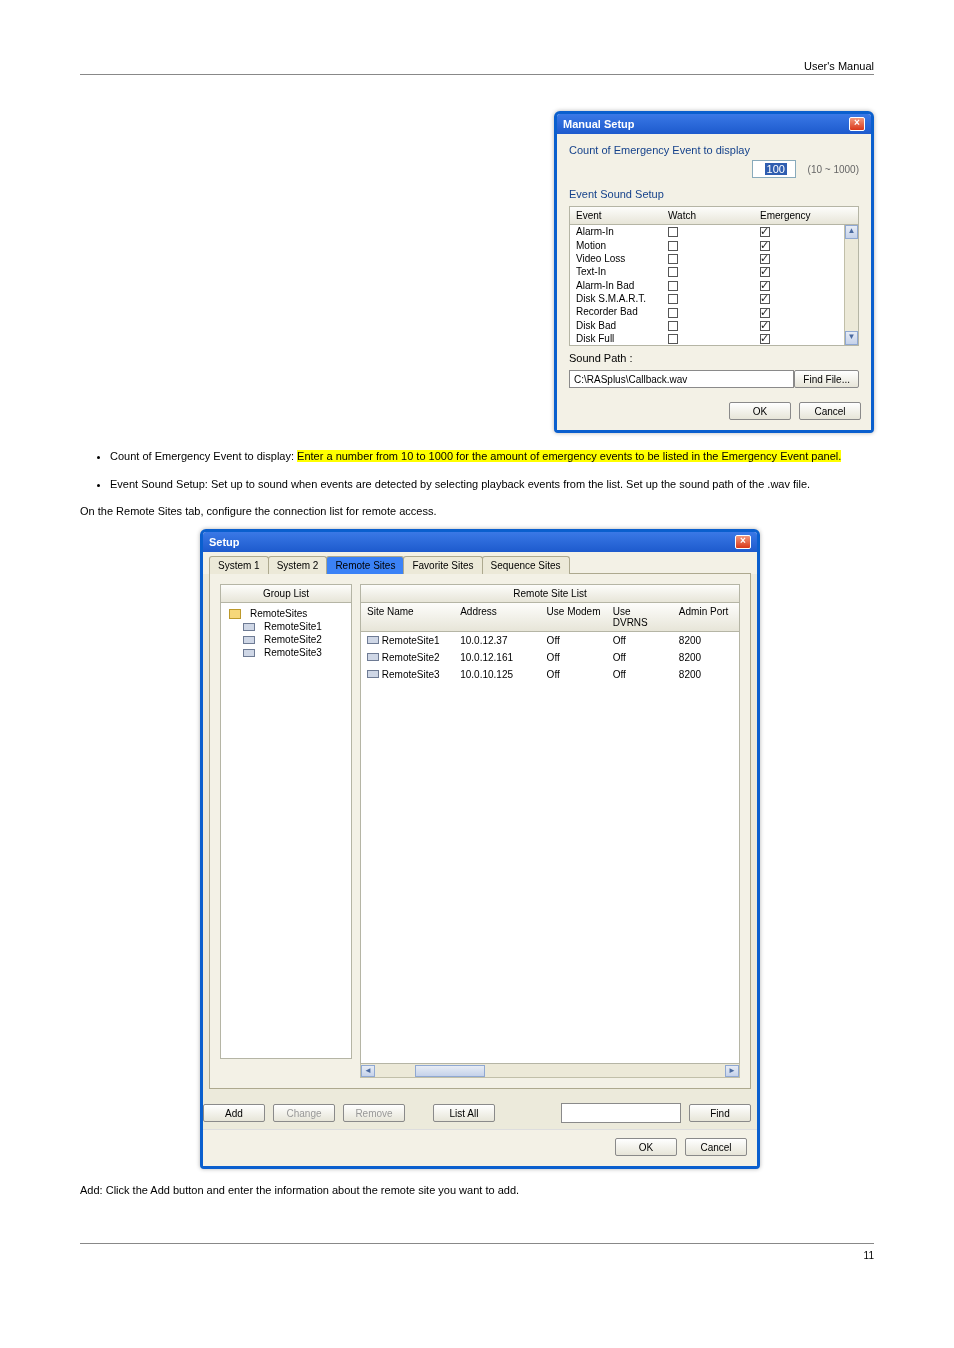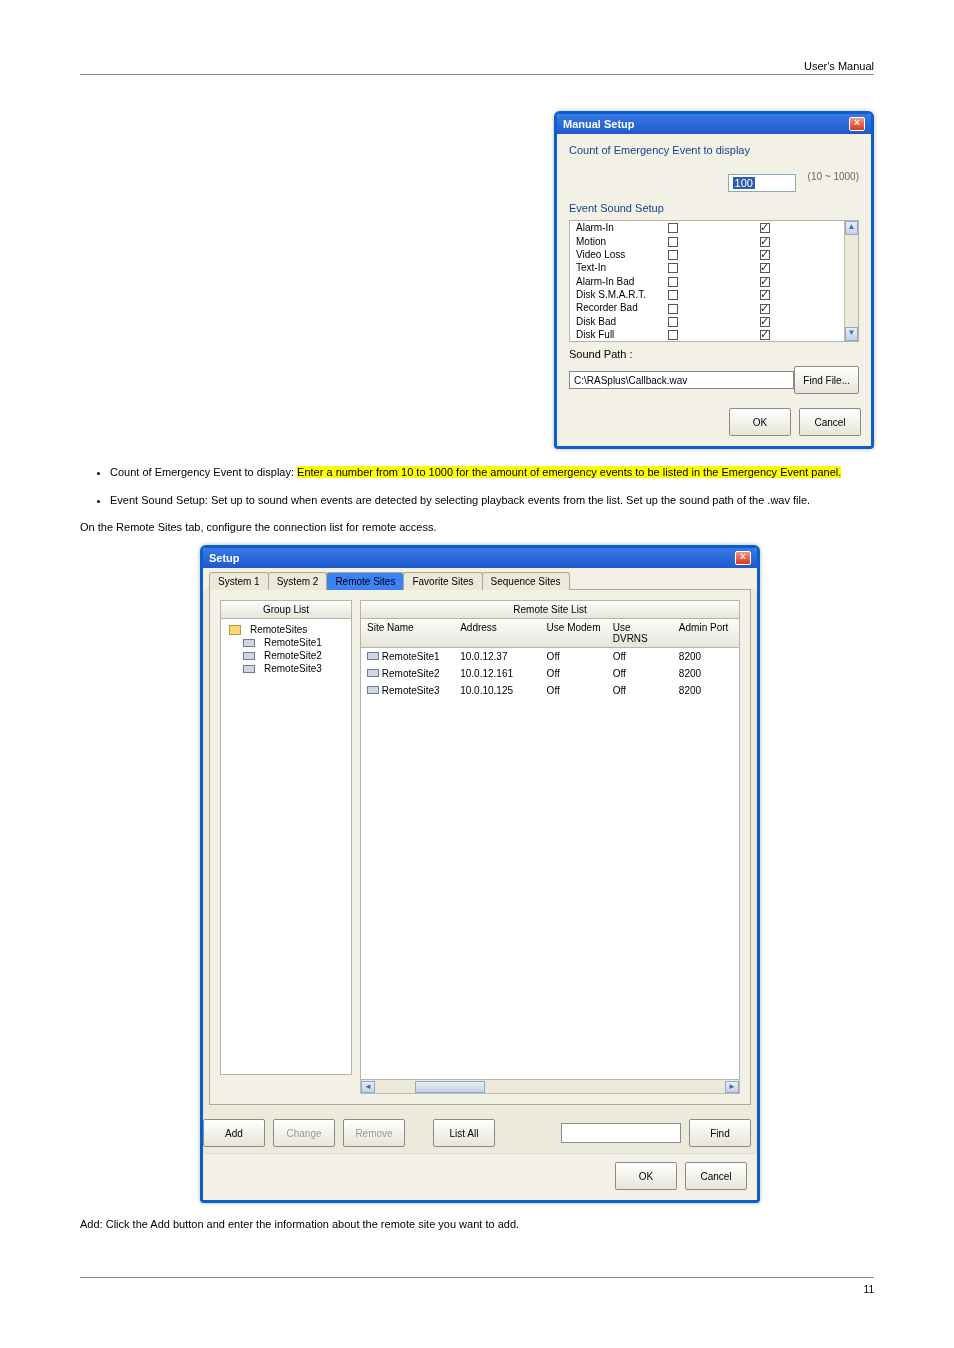--- a/index.html
+++ b/index.html
@@ -10,36 +10,36 @@
   .left-col { flex: 0 0 430px; padding-top: 6px; }
   .right-col { flex: 1; display: flex; justify-content: flex-end; }
   .dialog { border: 3px solid #0a5fce; border-radius: 6px 6px 4px 4px; background: #eceadb; box-shadow: 0 0 4px rgba(0,0,0,.3); }
   .dlg-sm { width: 320px; }
   .dlg-lg { width: 560px; margin-left: 120px; }
   .titlebar { background: linear-gradient(#3a78e6,#1d5acd); color: #fff; font-weight: bold; padding: 3px 6px; display: flex; align-items: center; justify-content: space-between; font-size: 11px; border-radius: 3px 3px 0 0; }
   .closebtn { width: 16px; height: 14px; background: linear-gradient(#f3977a,#d9371a); border: 1px solid #fff; color: #fff; font-size: 10px; line-height: 10px; text-align: center; border-radius: 2px; cursor: pointer; }
   .dlg-body { padding: 10px 12px 8px 12px; background: #f3f1e6; }
   .blue-label { color: #15428b; font-size: 11px; }
   .row { display: flex; align-items: center; gap: 6px; }
-  .spin { width: 68px; height: 18px; border: 1px solid #8ab; background: #fff; text-align: right; padding: 0 4px; font-size: 11px; color: #000; display: inline-flex; align-items: center; margin-top: 14px; }
+  .spin { width: 44px; height: 18px; border: 1px solid #8ab; background: #fff; text-align: right; padding: 0 12px; font-size: 11px; color: #000; display: inline-flex; align-items: center; }
   .spin .sel { background: #2e5db0; color: #fff; padding: 0 2px; }
   .range { font-size: 10px; color: #666; margin-left: 6px; }
   .tbl { width: 100%; border: 1px solid #b5b5a5; background: #fff; margin-top: 6px; }
   .tbl-head { display: flex; background: linear-gradient(#fdfdfb,#e7e5d8); font-size: 10px; padding: 3px 6px; border-bottom: 1px solid #b5b5a5; }
   .tbl-head div { flex: 1; }
   .tbl-body { max-height: 126px; overflow: hidden; position: relative; }
   .tbl-row { display: flex; padding: 1px 6px; font-size: 10px; align-items: center; }
   .tbl-row div { flex: 1; }
   .cb { width: 10px; height: 10px; border: 1px solid #555; display: inline-block; background: #fff; vertical-align: middle; position: relative; }
   .cb.ck::after { content: "✓"; position: absolute; top: -3px; left: -1px; font-size: 11px; color: #222; }
   .scrollbar { position: absolute; right: 0; top: 0; bottom: 0; width: 14px; background: #ece9d8; border-left: 1px solid #c1bfa9; }
   .sb-btn { height: 14px; background: linear-gradient(#e7ecf5,#c5d2ea); border: 1px solid #8fa8d2; font-size: 8px; text-align: center; color: #4a6aa0; line-height: 10px; }
-  .soundpath-row { display: flex; align-items: center; gap: 0; margin-top: 6px; }
+  .soundpath-row { display: flex; align-items: flex-end; gap: 0; margin-top: 6px; }
   .textbox { flex: 1; height: 18px; border: 1px solid #8a8a8a; background: #fff; padding: 0 4px; font-size: 10px; display: flex; align-items: center; }
-  .btn { height: 28px; min-width: 62px; border: 1px solid #8a8a8a; background: linear-gradient(#fff,#e7e5d8); font-size: 10px; border-radius: 2px; cursor: pointer; padding: 0 8px; }
+  .btn { height: 18px; min-width: 62px; border: 1px solid #8a8a8a; background: linear-gradient(#fff,#e7e5d8); font-size: 10px; border-radius: 2px; cursor: pointer; padding: 0 8px; }
   .btn.disabled { color: #999; }
   .dlg-foot { display: flex; justify-content: flex-end; gap: 8px; padding: 6px 10px 10px; background: #f3f1e6; }
   .bullets { margin: 16px 0 10px 30px; padding: 0; list-style: disc; }
   .bullets li { margin-bottom: 12px; font-size: 11px; line-height: 1.4; }
   .hilite { background: #ffff00; }
   .heading { font-size: 14px; font-weight: bold; margin: 22px 0 8px 0; }
   .body-text { font-size: 11px; line-height: 1.4; margin-bottom: 10px; }
   
   .tabs { display: flex; padding: 4px 17px 0 6px; background: #f3f1e6; gap: 0; }
   .tab { border: 1px solid #ada98f; border-bottom: none; padding: 3px 8px; font-size: 10px; background: #ece9d8; border-radius: 3px 3px 0 0; margin-right: -1px; cursor: pointer; }
@@ -86,20 +86,25 @@
         <div class="dlg-body">
           <div class="blue-label">Count of Emergency Event to display</div>
           <div class="row" style="justify-content:flex-end;margin-top:4px;">
             <span class="spin">
                 <span class="sel">100</span>
               </span>
             <span class="range">(10 ~ 1000)</span>
           </div>
           <div class="blue-label" style="margin-top:10px">Event Sound Setup</div>
           <div class="tbl">
+            <div class="tbl-head">
+              <div>Event</div>
+              <div>Watch</div>
+              <div>Emergency</div>
+            </div>
             <div class="tbl-body" id="evt-body">
               <div class="tbl-row">
                   <div>Alarm-In</div>
                   <div><span class="cb"></span></div>
                   <div><span class="cb ck"></span></div>
                 </div>
                 <div class="tbl-row">
                   <div>Motion</div>
                   <div><span class="cb"></span></div>
                   <div><span class="cb ck"></span></div>

